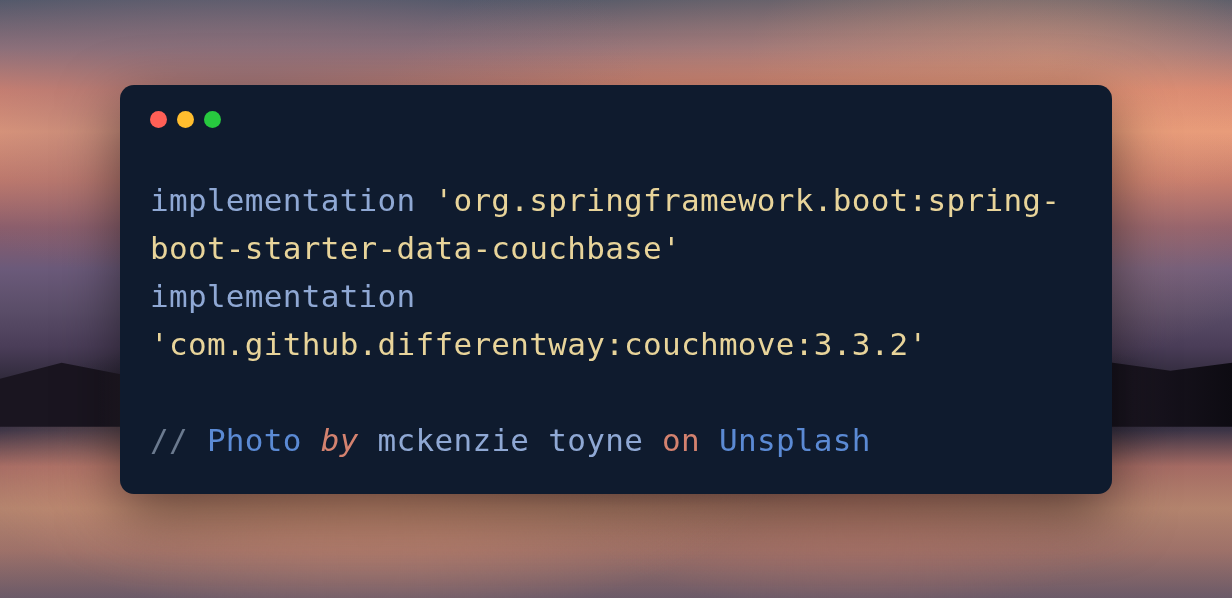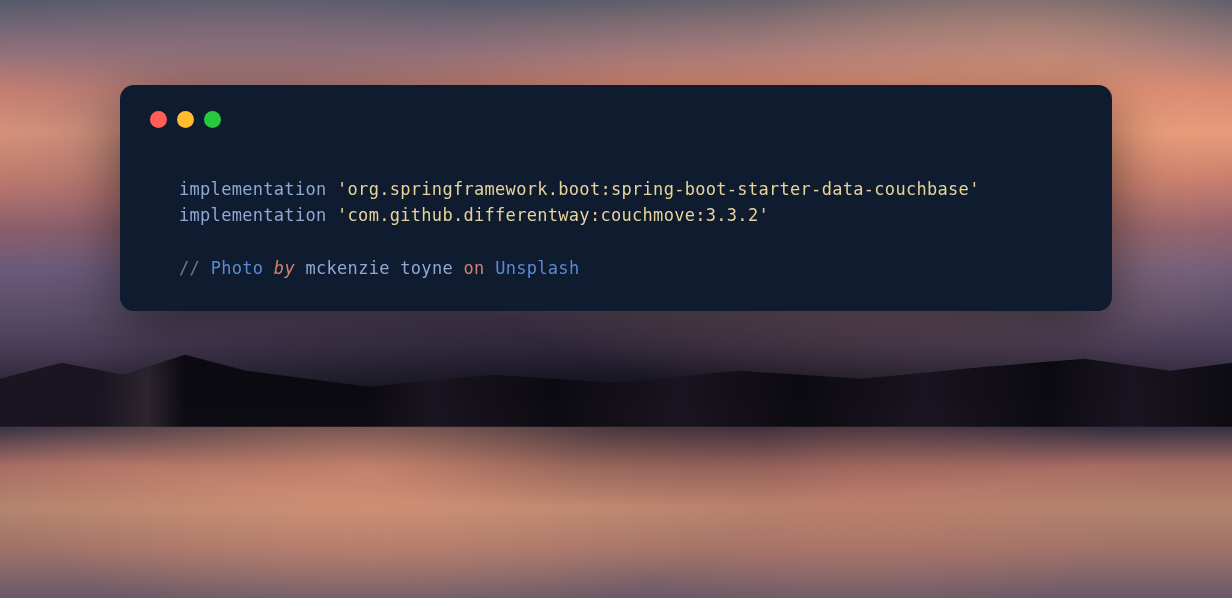--- a/index.html
+++ b/index.html
@@ -108,26 +108,25 @@
       width: 17px;
       height: 17px;
       border-radius: 50%;
     }
     
     .dot-red { background: #ff5f56; }
     .dot-yellow { background: #ffbd2e; }
     .dot-green { background: #27c93f; }
     
     .code-content {
-      font-size: 17px;
+      font-size: 31px;
       line-height: 1.55;
       letter-spacing: 0.3px;
       white-space: pre-wrap;
       word-break: break-word;
-      margin-left: 29px;
     }
     
     .tok-keyword { color: #8fa8d4; }
     .tok-string { color: #e8d49a; }
     .tok-comment { color: #6b7a8f; }
     .tok-comment-word { color: #5b8ad4; }
     .tok-comment-by { color: #d4826f; font-style: italic; }
     .tok-comment-name { color: #8fa8d4; }
     .tok-comment-on { color: #d4826f; }
     .tok-comment-site { color: #5b8ad4; }

